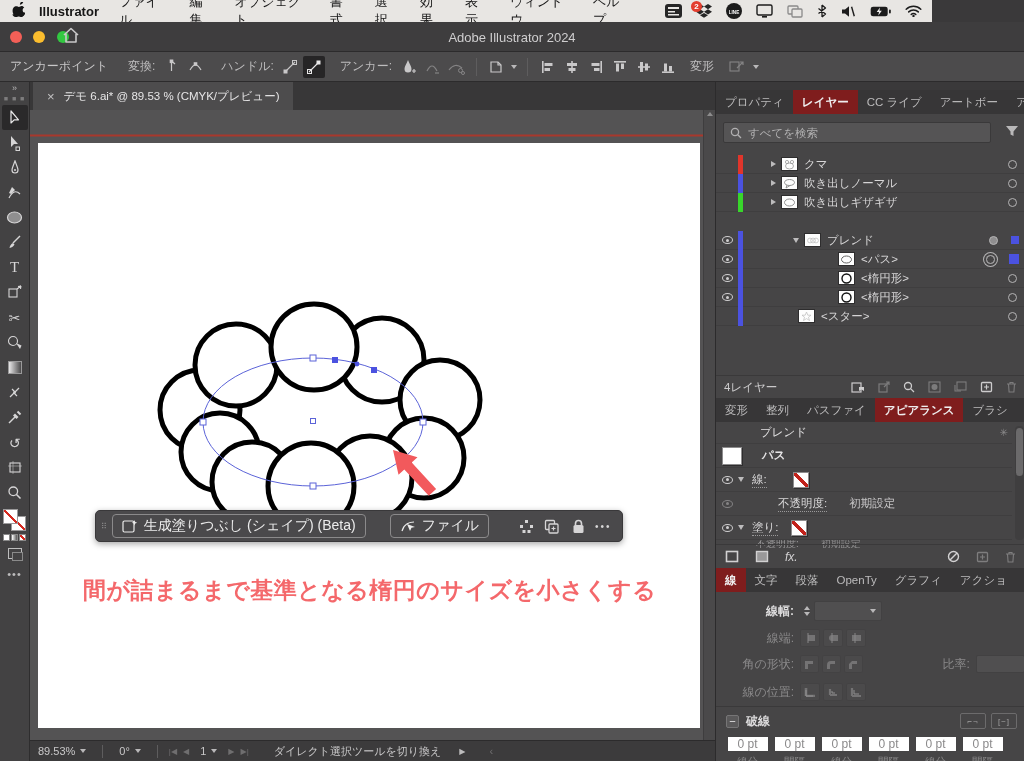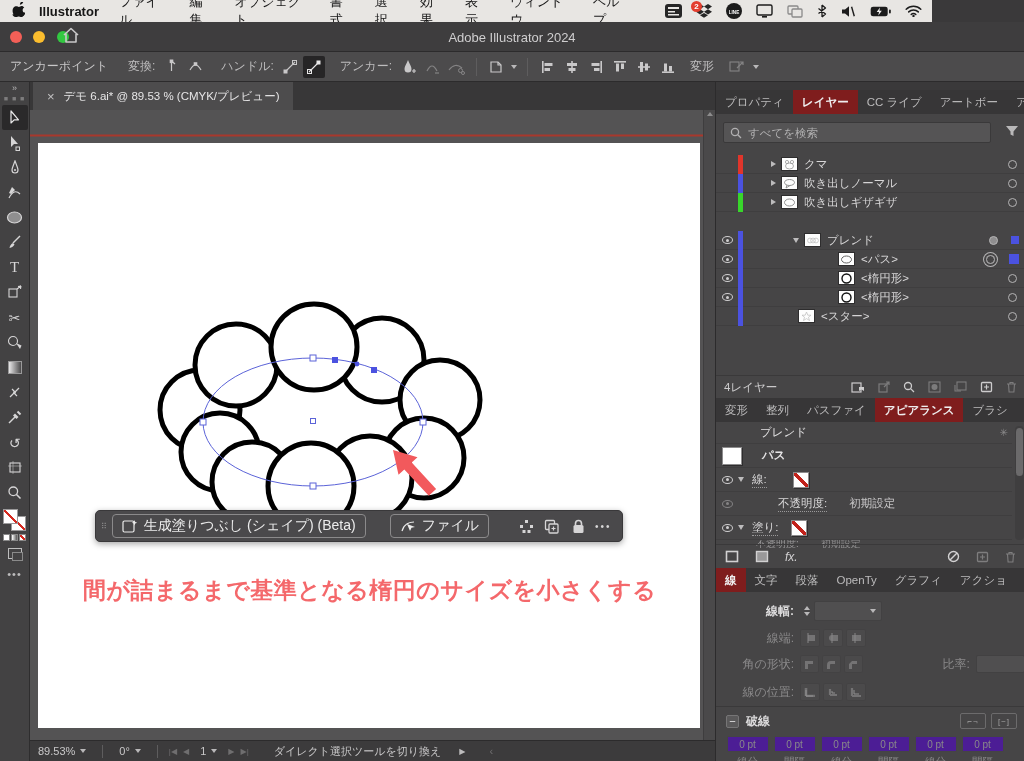--- a/index.html
+++ b/index.html
@@ -176,22 +176,22 @@
   .up { width:0; height:0; border-left:3px solid transparent; border-right:3px solid transparent;
     border-bottom:4px solid #b9b8b9; }
   .dn { width:0; height:0; border-left:3px solid transparent; border-right:3px solid transparent;
     border-top:4px solid #b9b8b9; }
   .combo { width:68px; height:20px; background:#504f50; border:1px solid #424142;
     border-radius:2px; display:flex; align-items:center; justify-content:flex-end; padding:0 5px; }
   .ratio { width:52px; height:18px; background:#504f50; border:1px solid #424142; border-radius:2px; }
   .chk { width:13px; height:13px; background:#5a595a; border:1px solid #767576; border-radius:2px;
     color:#e8e7e8; font-size:11px; line-height:11px; text-align:center; margin-right:7px; }
   .dashcol { width:47px; display:inline-flex; flex-direction:column; align-items:center; gap:3px; }
-  .dashval { width:42px; height:16px; background:#4c1d95; border:1px solid #454445;
-    color:#8a898a; font-size:10px; display:flex; align-items:center; justify-content:center; }
+  .dashval { width:42px; height:16px; background:#ffffff; border:1px solid #454445;
+    color:#8a898a; font-size:12px; display:flex; align-items:center; justify-content:center; }
   .dashlab { color:#8a898a; font-size:10.5px; }
   .dashalign { width:26px; height:16px; border:1px solid #767576; border-radius:2px;
     display:inline-flex; align-items:center; justify-content:center; color:#b9b8b9;
     font-size:8px; letter-spacing:1px; margin-left:5px; opacity:.8; }
 </style>
 </head>
 <body>
 
 <div id="menubar" class="abs">
   <span class="apple">

